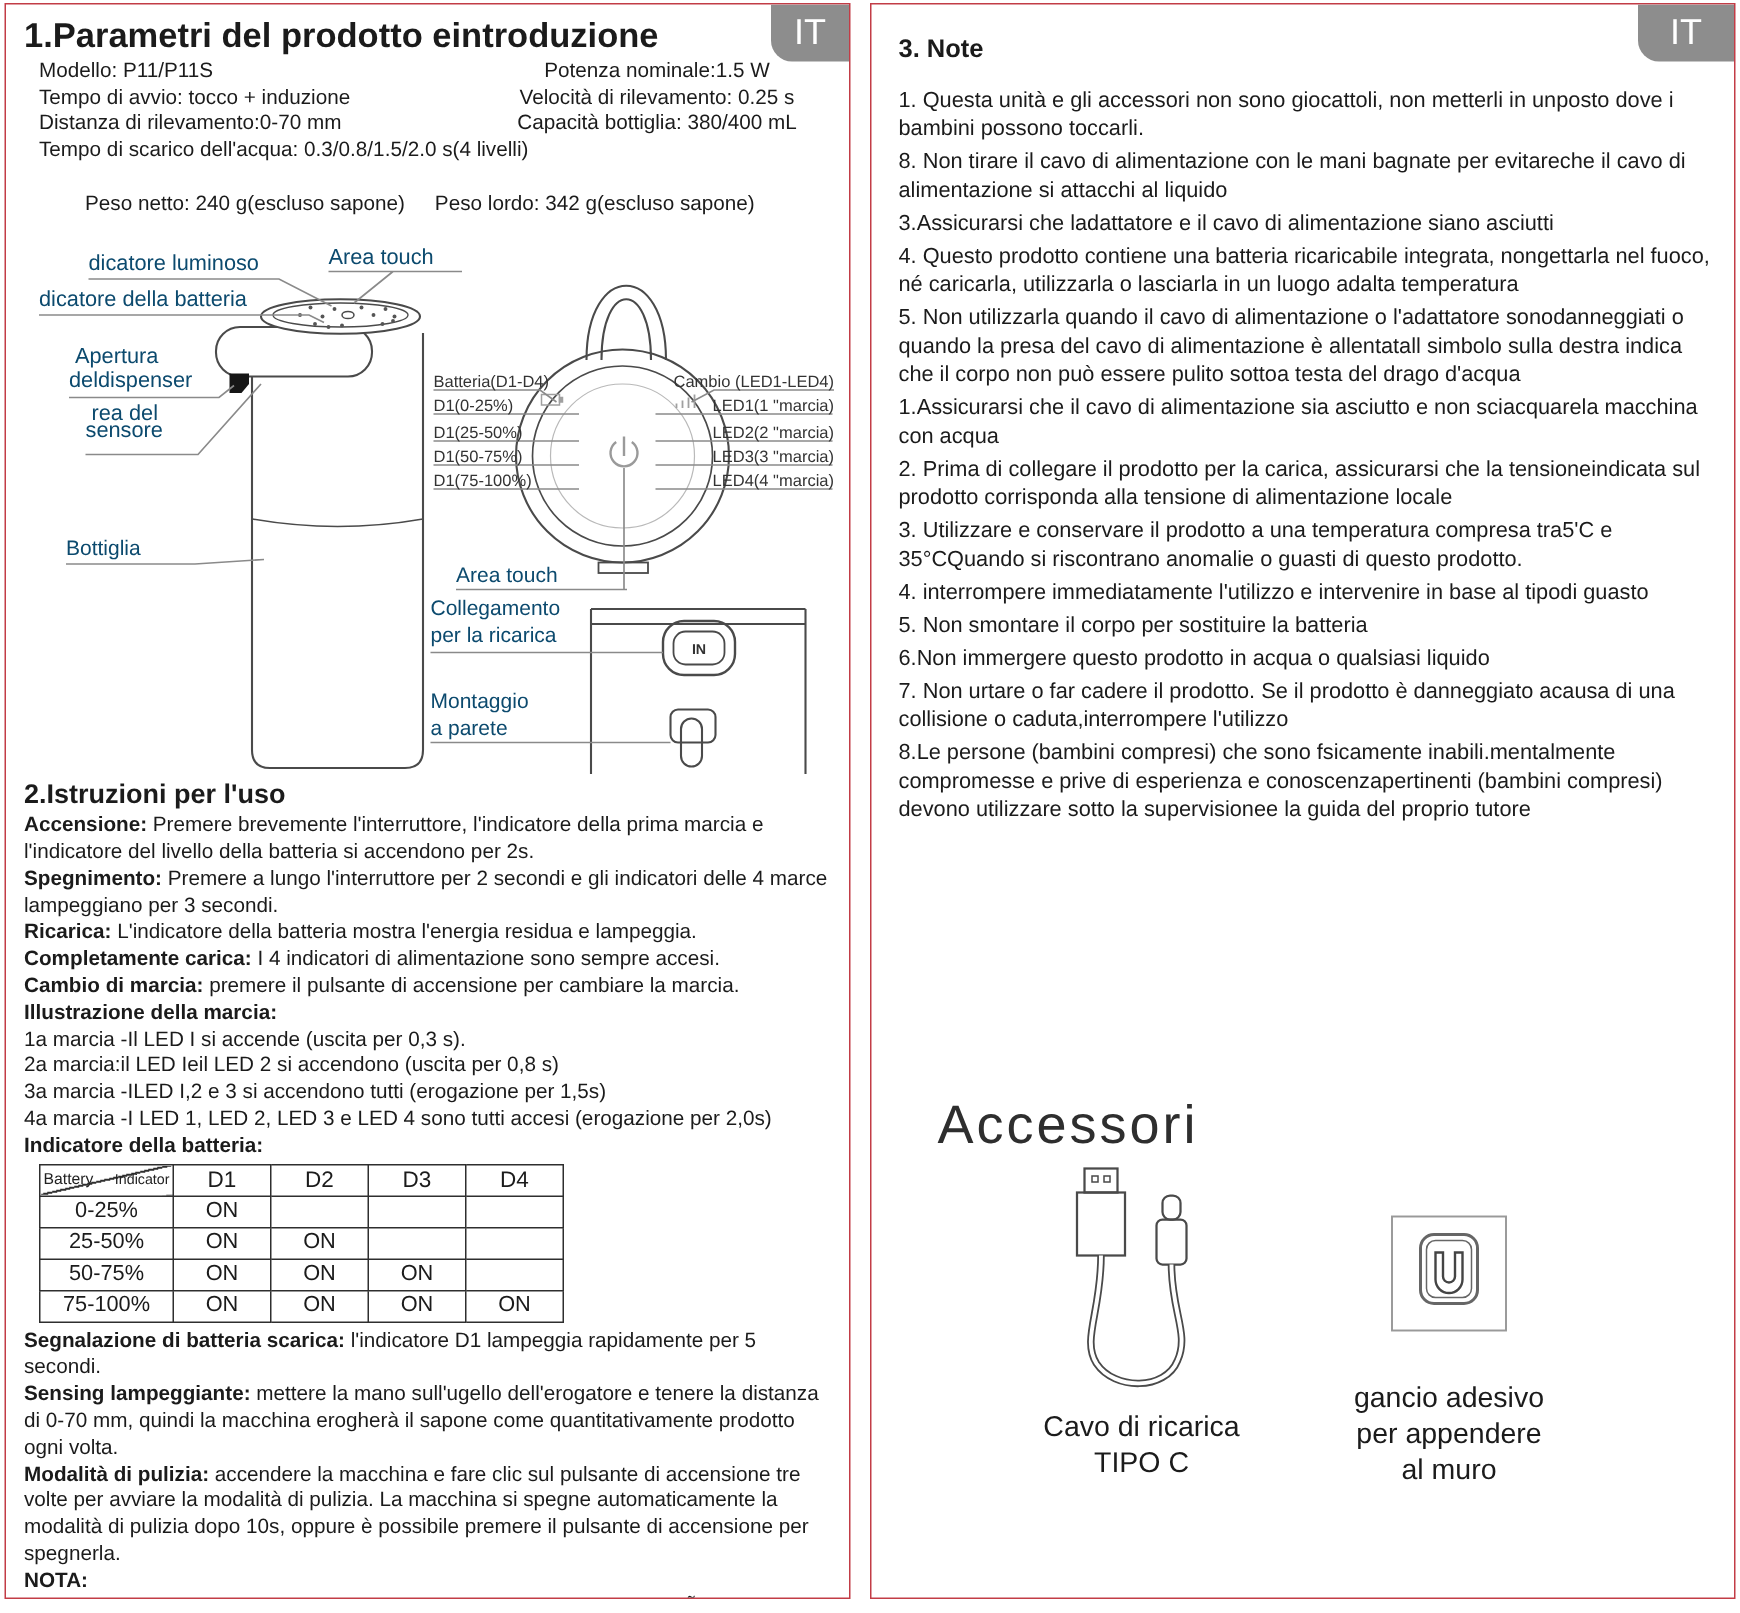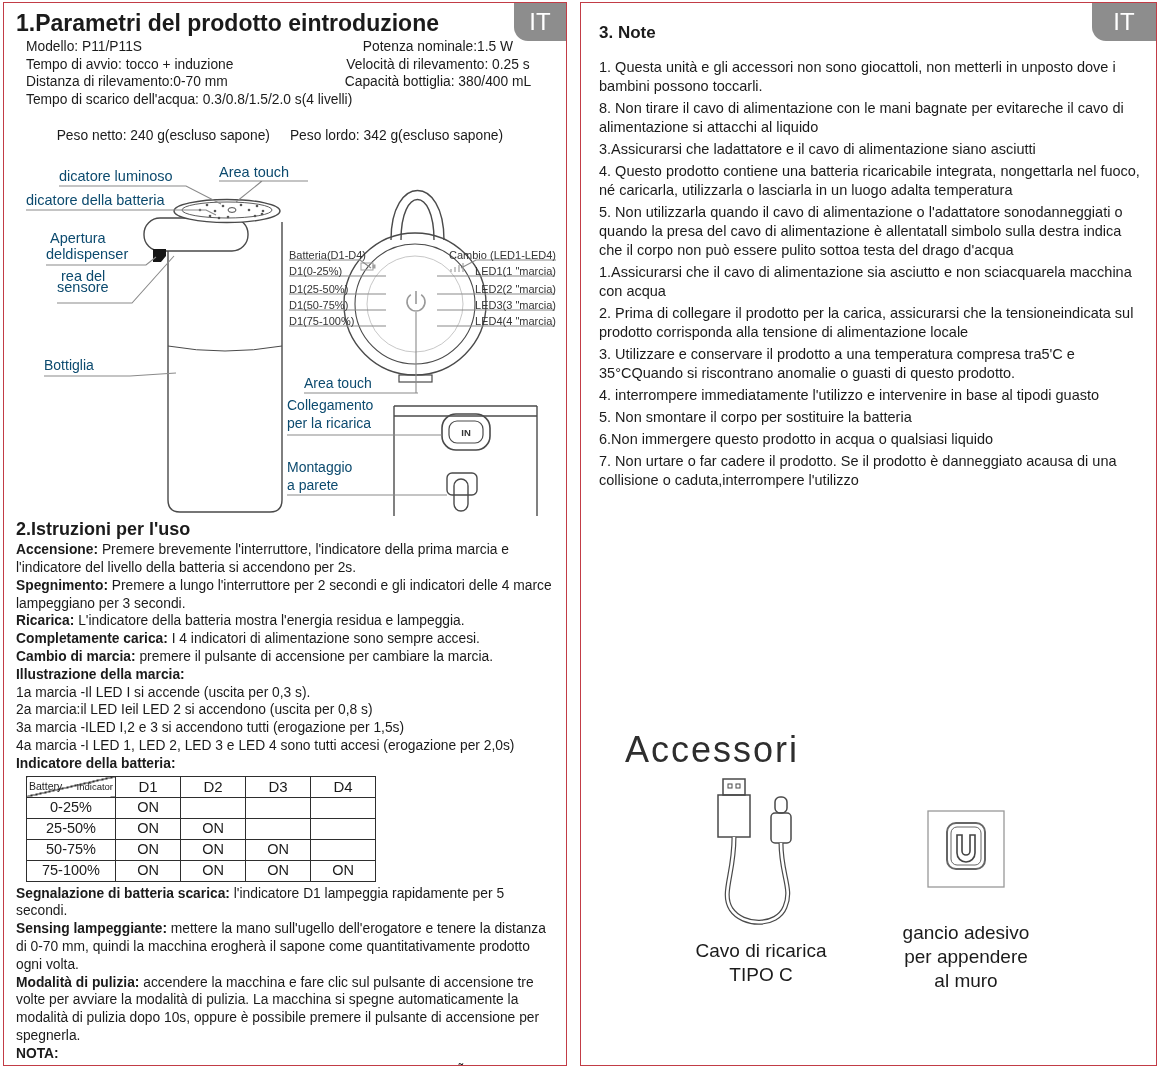--- a/index.html
+++ b/index.html
@@ -283,20 +283,21 @@
     <p class="note">4. Questo prodotto contiene una batteria ricaricabile integrata, nongettarla nel fuoco, né caricarla, utilizzarla o lasciarla in un luogo adalta temperatura</p>
     <p class="note">5. Non utilizzarla quando il cavo di alimentazione o l'adattatore sonodanneggiati o quando la presa del cavo di alimentazione è allentatall simbolo sulla destra indica che il corpo non può essere pulito sottoa testa del drago d'acqua</p>
 
     <p class="note">1.Assicurarsi che il cavo di alimentazione sia asciutto e non sciacquarela macchina con acqua</p>
     <p class="note">2. Prima di collegare il prodotto per la carica, assicurarsi che la tensioneindicata sul prodotto corrisponda alla tensione di alimentazione locale</p>
     <p class="note">3. Utilizzare e conservare il prodotto a una temperatura compresa tra5'C e 35°CQuando si riscontrano anomalie o guasti di questo prodotto.</p>
     <p class="note">4. interrompere immediatamente l'utilizzo e intervenire in base al tipodi guasto</p>
     <p class="note">5. Non smontare il corpo per sostituire la batteria</p>
     <p class="note">6.Non immergere questo prodotto in acqua o qualsiasi liquido</p>
     <p class="note">7. Non urtare o far cadere il prodotto. Se il prodotto è danneggiato acausa di una collisione o caduta,interrompere l'utilizzo</p>
+    <p class="note">8.Le persone (bambini compresi) che sono fsicamente inabili.mentalmente compromesse e prive di esperienza e conoscenzapertinenti (bambini compresi) devono utilizzare sotto la supervisionee la guida del proprio tutore</p>
   </div>
 
   <div class="acc">
     <div class="acc-title">Accessori</div>
 
     <div class="fig fig-cable">
       <svg width="140" height="160" viewBox="0 0 140 160">
         <g stroke="#4a4a4a" stroke-width="1.5" fill="none">
           <rect x="32" y="4" width="22" height="16"></rect>
           <rect x="37" y="9" width="4" height="4" stroke-width="1"></rect>

